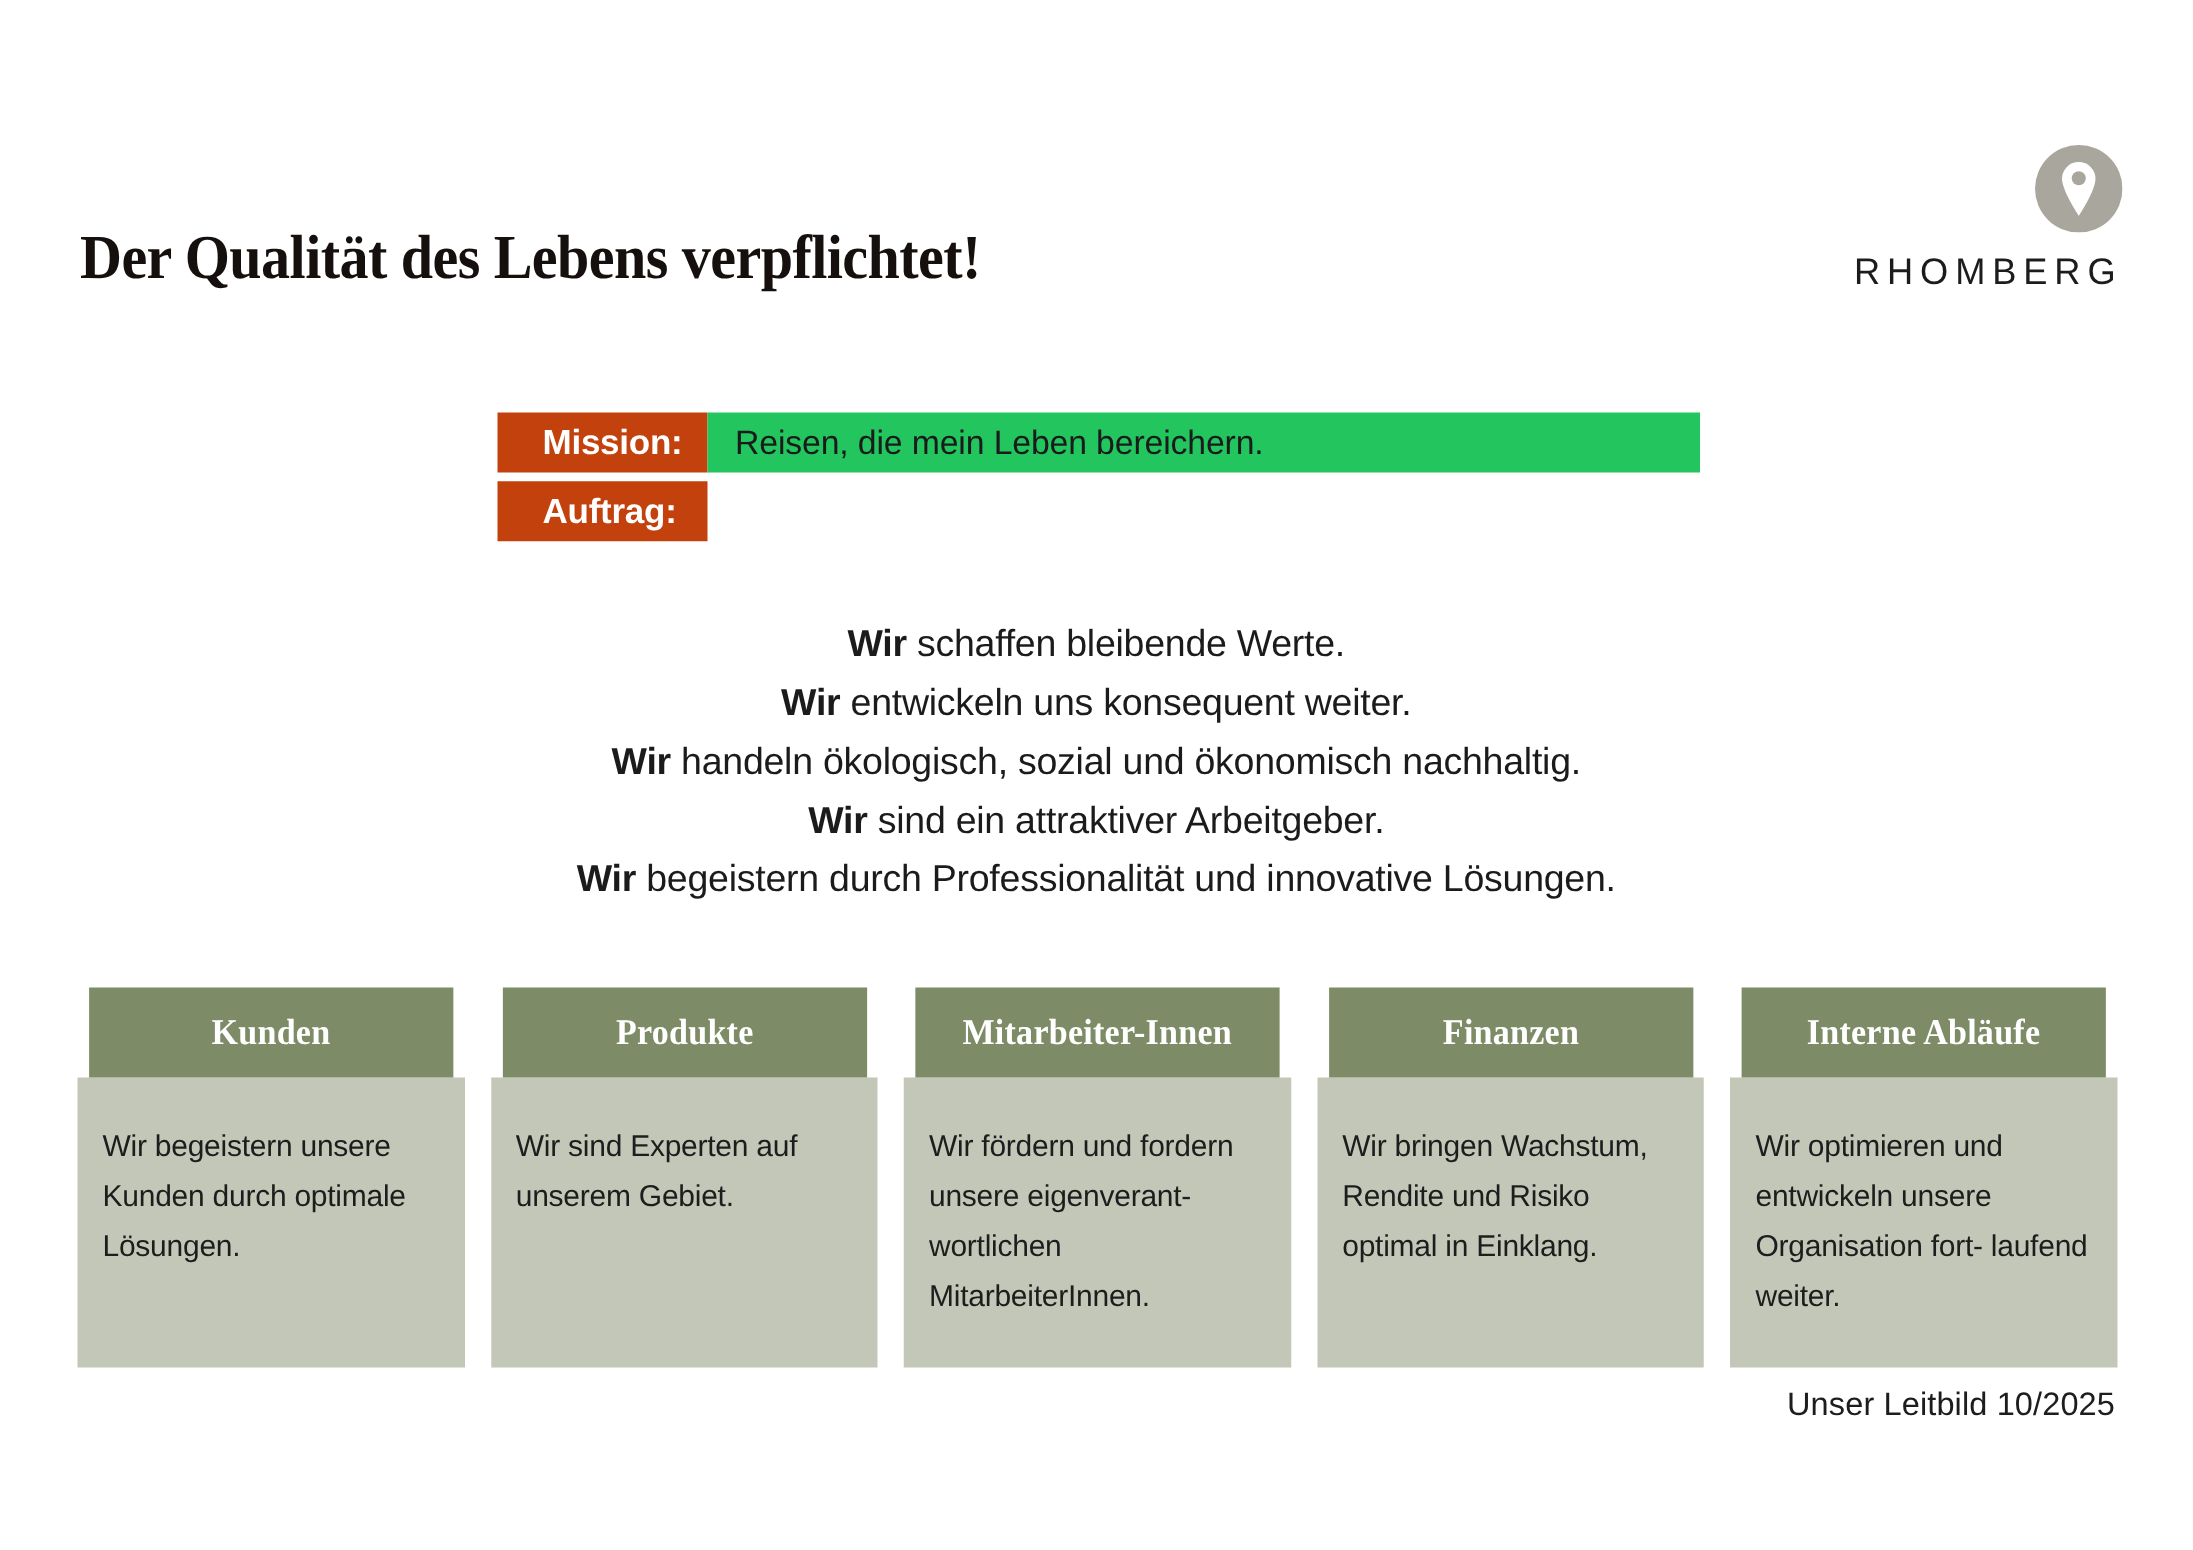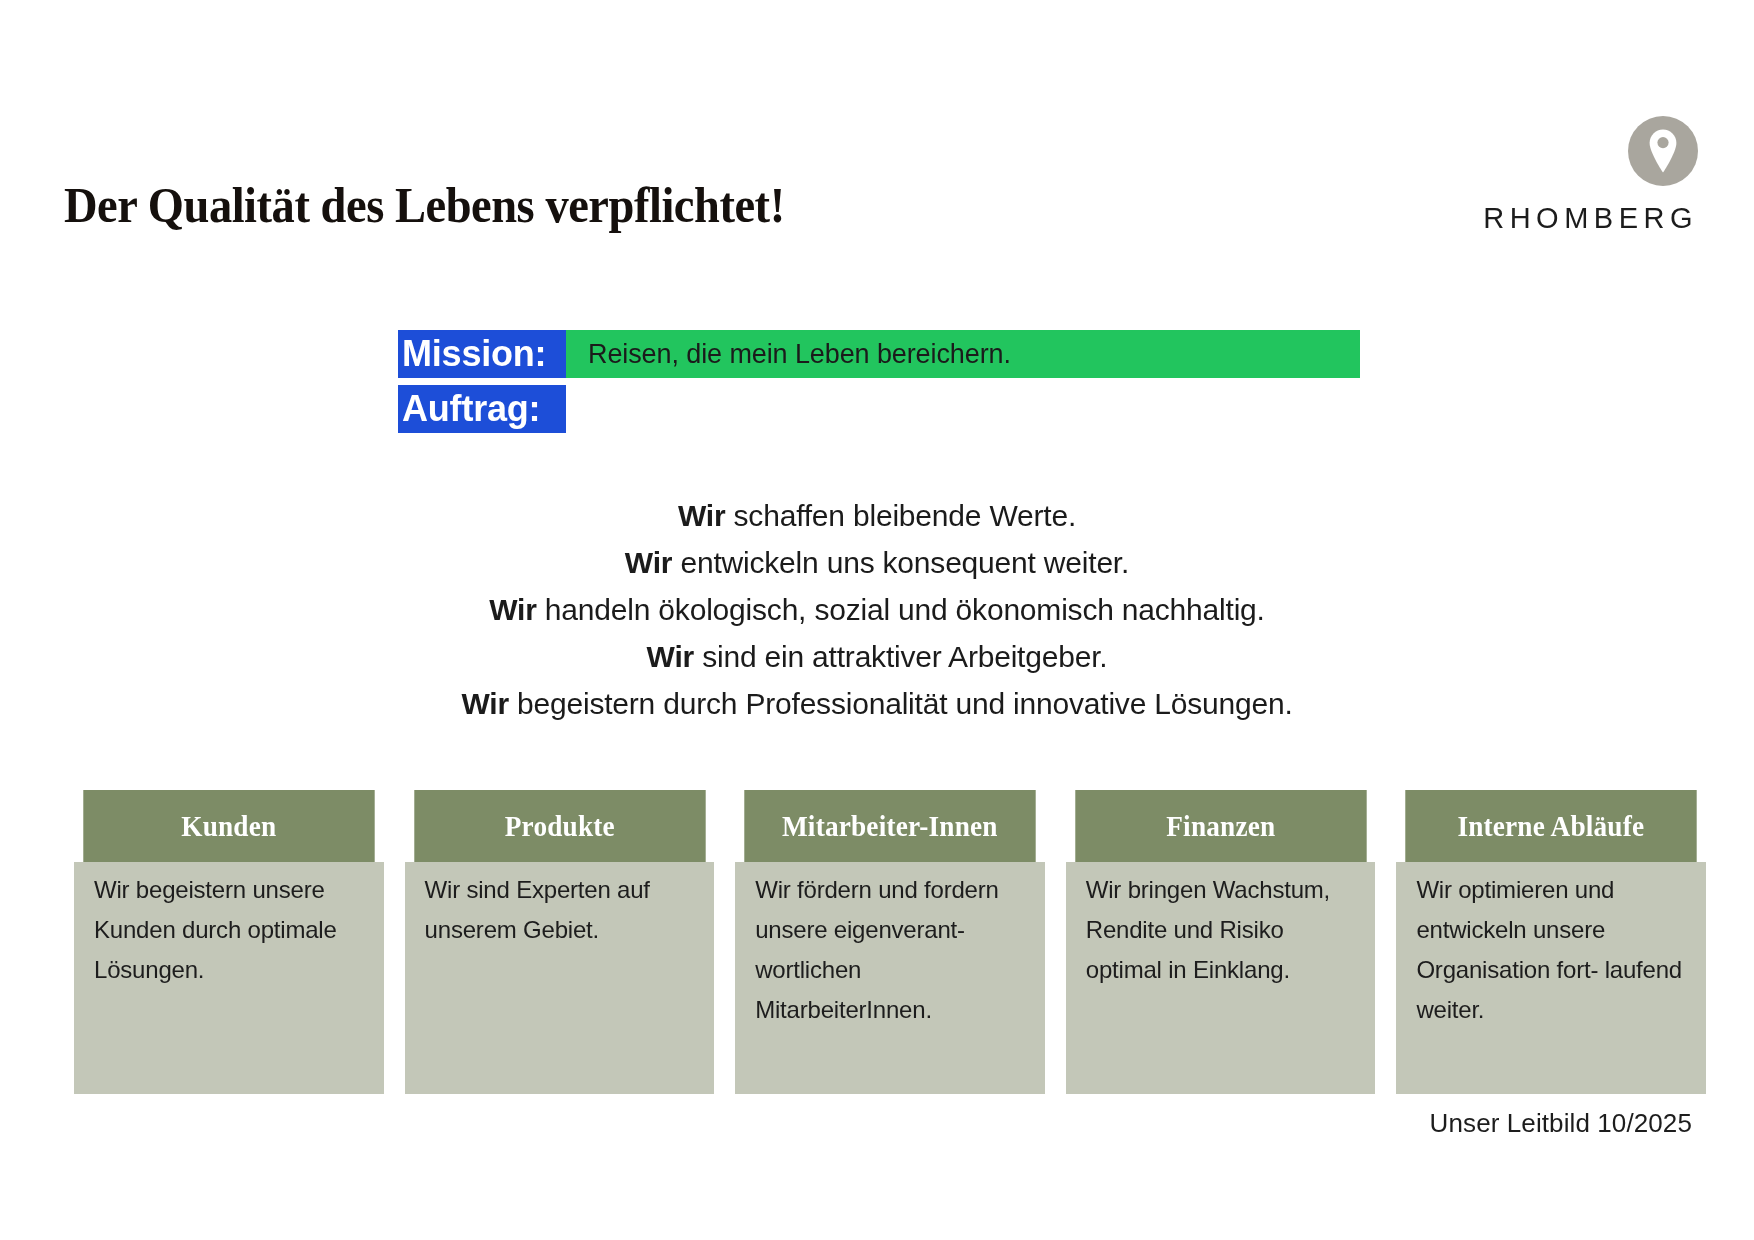--- a/index.html
+++ b/index.html
@@ -66,29 +66,29 @@
     width: 962px;
   }
   .statement-row {
     display: flex;
     align-items: stretch;
     height: 48px;
     margin-bottom: 7px;
   }
   .statement-row:last-child { margin-bottom: 0; }
   .statement-label {
-    background: #1d4ed8;
+    background: #c2410c;
     color: #ffffff;
     font-weight: bold;
-    font-size: 36px;
+    font-size: 28px;
     width: 168px;
     min-width: 168px;
     display: flex;
     align-items: center;
-    padding-left: 4px;
+    padding-left: 36px;
     box-sizing: border-box;
     letter-spacing: -0.2px;
   }
   .statement-bar {
     background: #22c55e;
     flex: 1;
     display: flex;
     align-items: center;
     padding-left: 22px;
     box-sizing: border-box;
@@ -115,21 +115,20 @@
   .wir-line .wir-strong { font-weight: bold; }
 
   
   .columns {
     position: absolute;
     left: 62px;
     top: 790px;
     width: 1632px;
     display: flex;
     gap: 21px;
-    margin-left: 12px;
   }
   .column {
     flex: 1 1 0;
     display: flex;
     flex-direction: column;
   }
   .column-header {
     background: #7d8c66;
     height: 72px;
     display: flex;
@@ -139,21 +138,21 @@
     font-family: "Liberation Serif", serif;
     font-weight: bold;
     font-size: 29px;
     letter-spacing: 0.2px;
     transform: scaleX(0.94);
     transform-origin: center;
   }
   .column-body {
     background: #c3c7b8;
     height: 232px;
-    padding: 8px 20px 0 20px;
+    padding: 36px 20px 0 20px;
     box-sizing: border-box;
     font-size: 24px;
     line-height: 40px;
     color: #1d1d1d;
     letter-spacing: -0.2px;
   }
 
   
   .footer-note {
     position: absolute;

